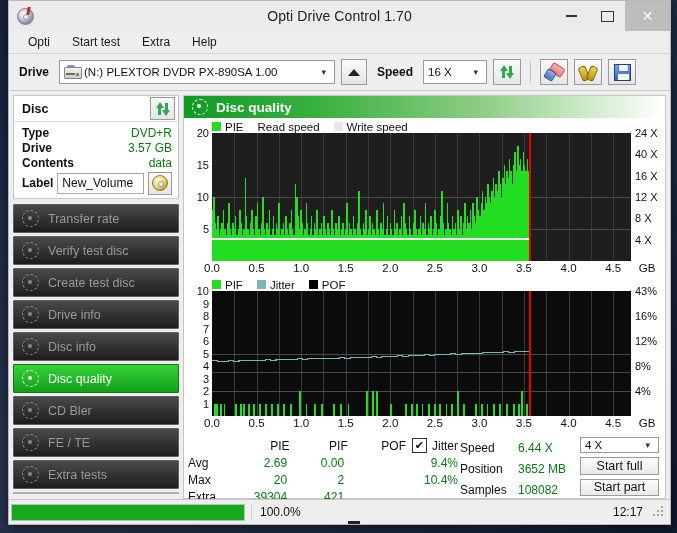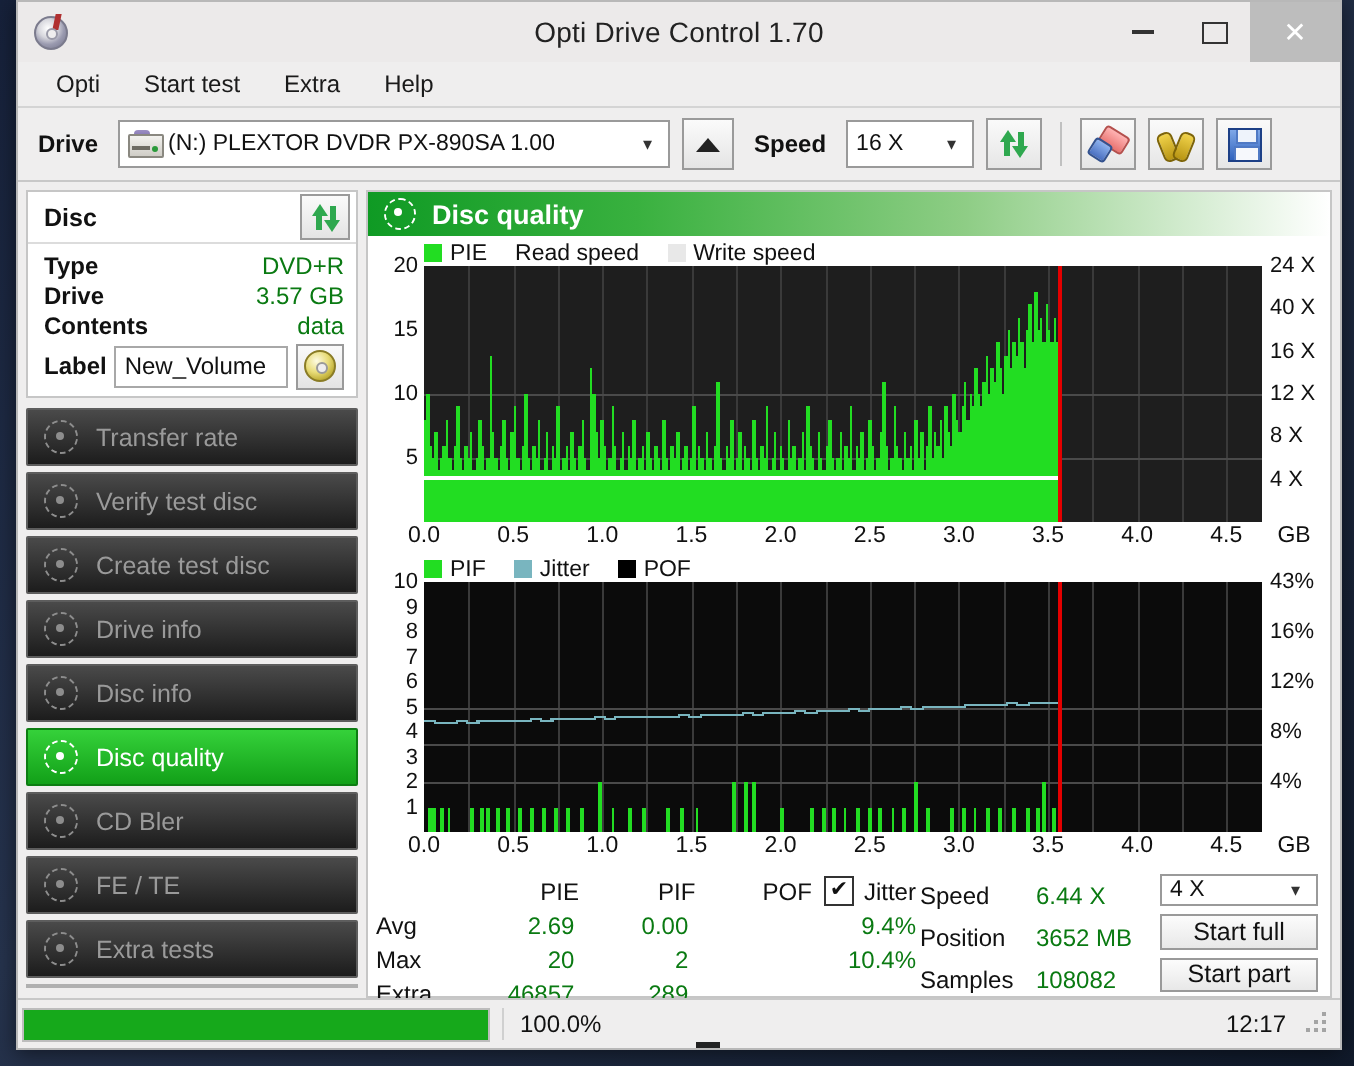--- a/index.html
+++ b/index.html
@@ -790,22 +790,22 @@
             </div>
             <div class="srow">
               <span class="lab">Max</span>
               <span class="scell">20</span>
               <span class="scell">2</span>
               <span class="scell"></span>
               <span class="scell">10.4%</span>
             </div>
             <div class="srow">
               <span class="lab">Extra</span>
-              <span class="scell">46857</span>
-              <span class="scell">289</span>
+              <span class="scell">39304</span>
+              <span class="scell">421</span>
               <span class="scell"></span>
               <span class="scell"></span>
             </div>
           </div>
 
           <div class="stat-mid">
             <div class="mrow">
               <span class="mk">Speed</span>
               <span class="mv">6.44 X</span>
             </div>

